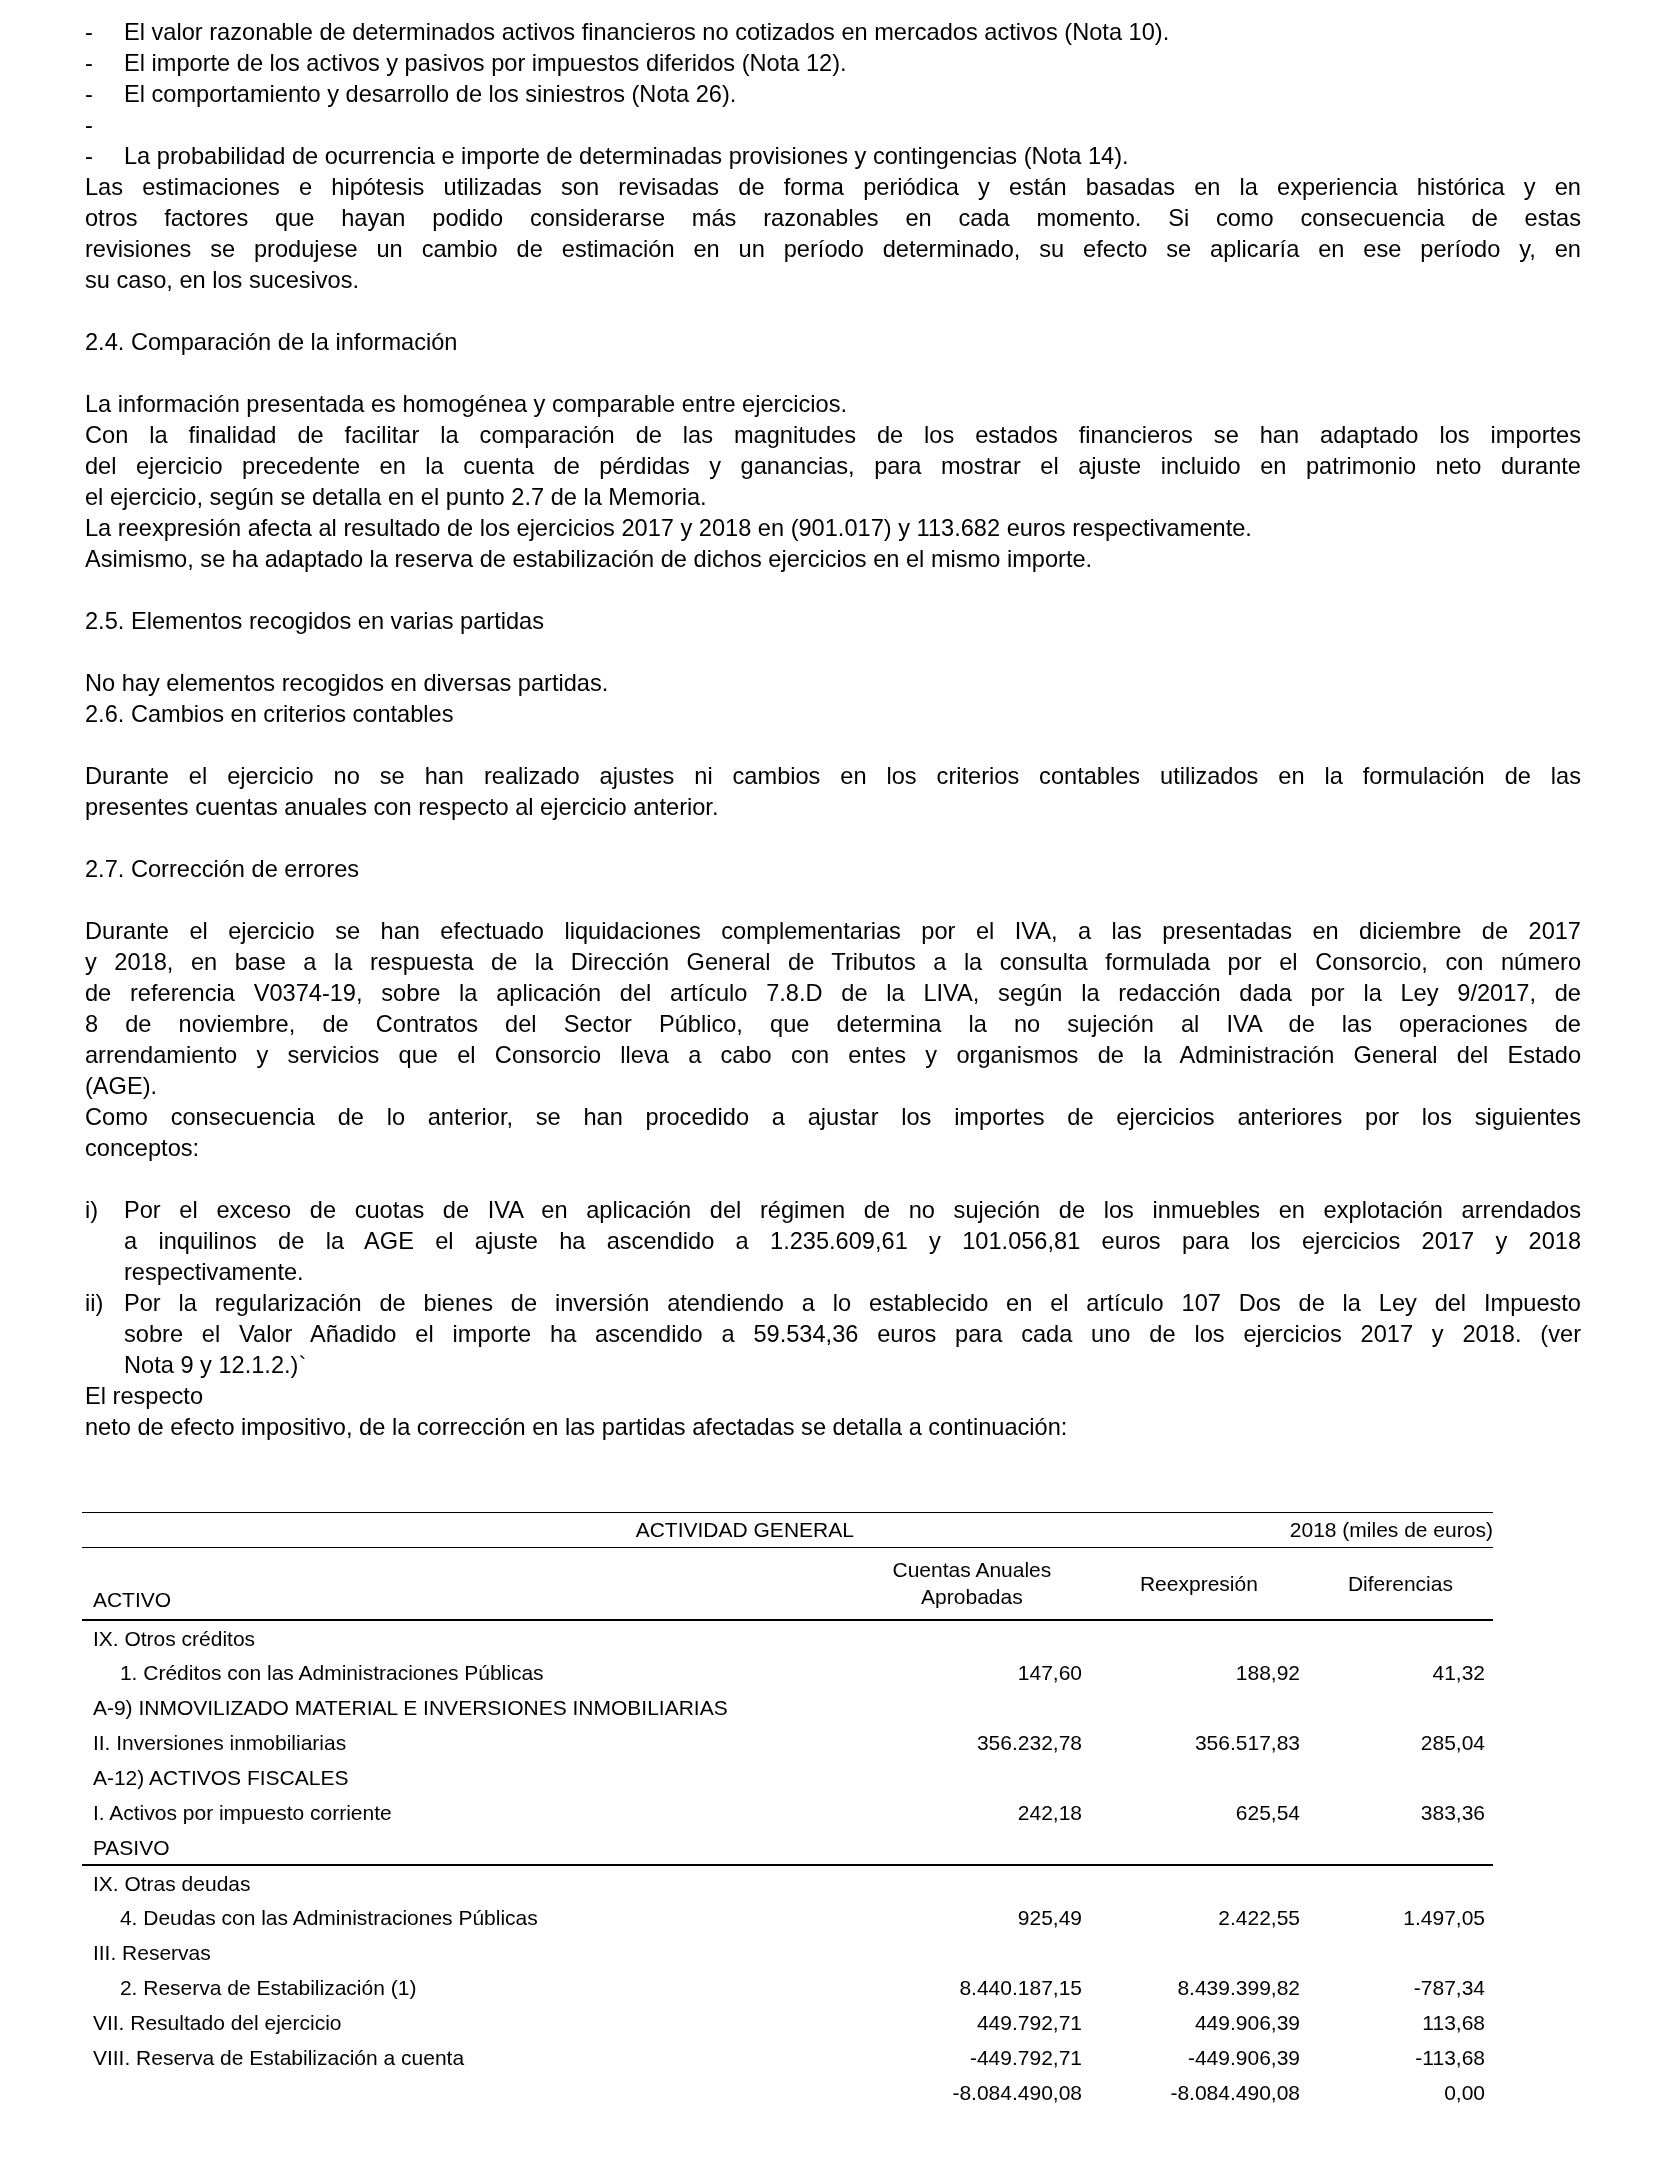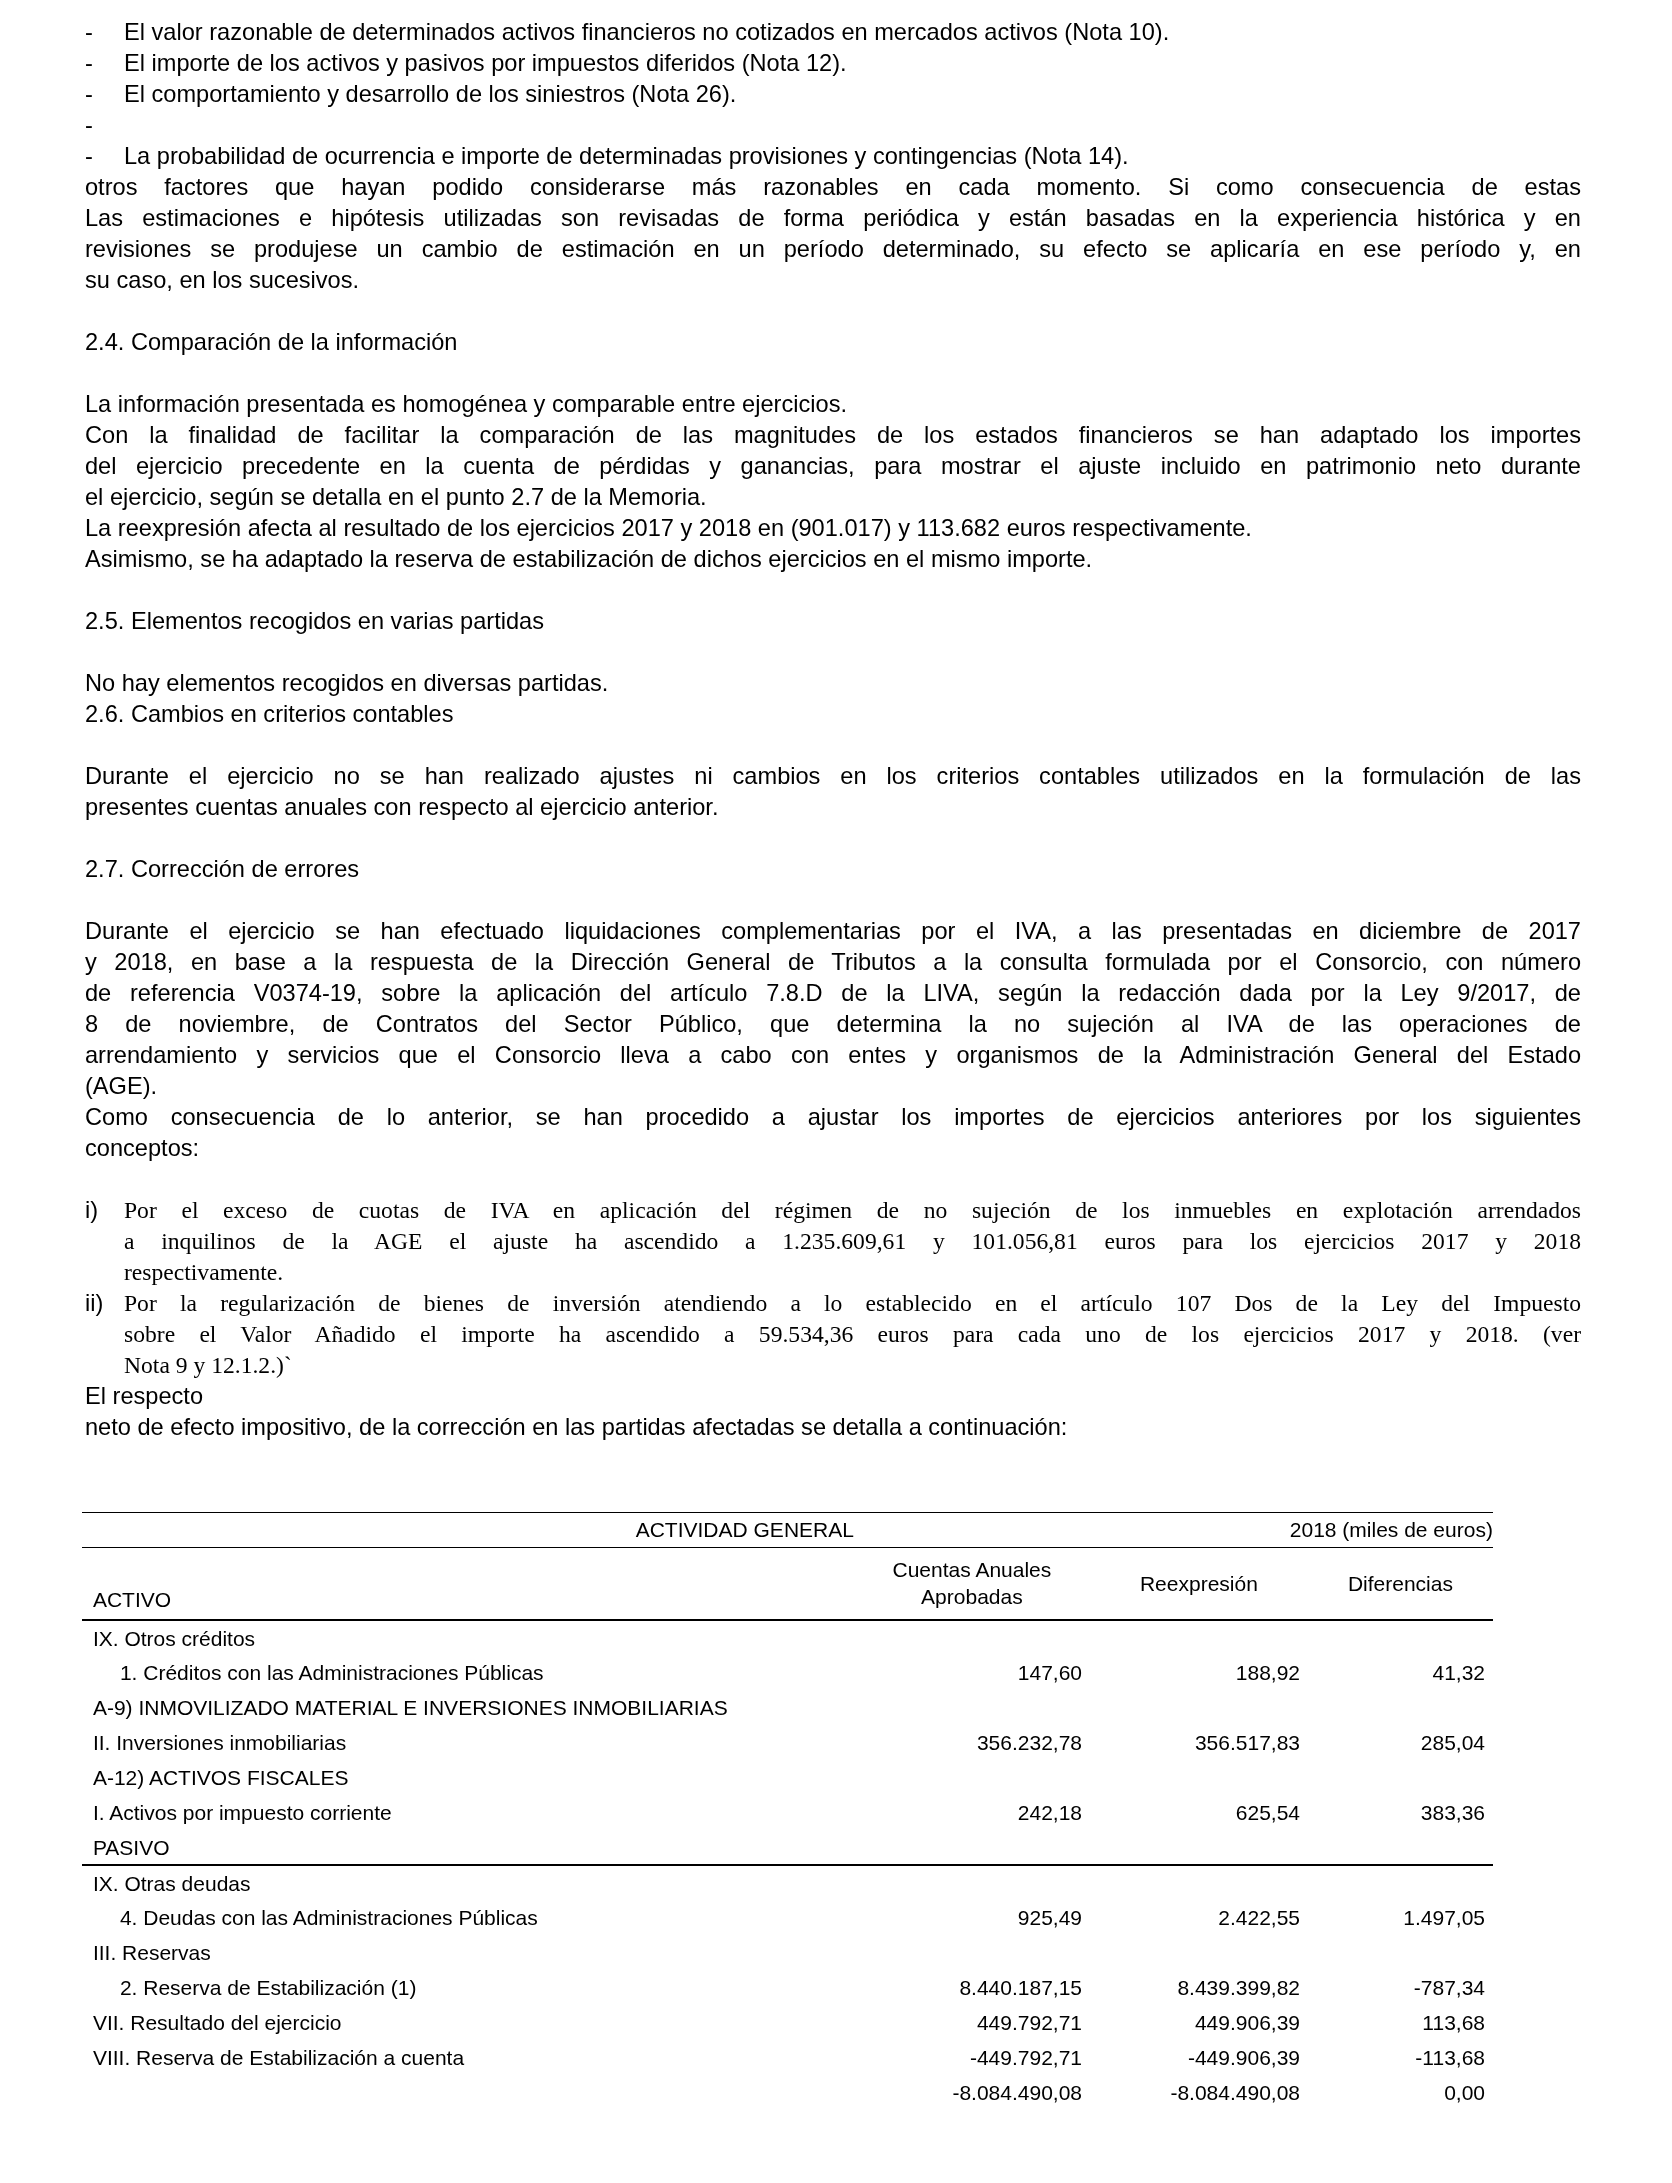--- a/index.html
+++ b/index.html
@@ -14,21 +14,21 @@
   .blank { height: 31px; }
   
   .bullet { white-space: nowrap; }
   .bullet .mk { display: inline-block; width: 39px; }
   
   .jlines .ln { text-align: justify; text-align-last: justify; }
   .jlines .ln.last { text-align-last: auto; }
   
   .li { display: flex; }
   .li .mk2 { flex: 0 0 39px; }
-  .li .body { flex: 1; font-family: Liberation Serif, serif; }
+  .li .body { flex: 1; }
   
   table.fin {
     border-collapse: collapse; table-layout: fixed;
     width: 1411px; margin-left: -3.1px; margin-top: 69px;
     font-size: 21px; line-height: 27px;
   }
   table.fin td { overflow: hidden; }
   tr.rowA { border-top: 1.6px solid #000; border-bottom: 1.6px solid #000; }
   tr.rowA td { height: 35px; text-align: right; vertical-align: middle; }
   tr.rowB td { height: 73px; text-align: center; vertical-align: middle; border-bottom: 2.4px solid #000; }
@@ -46,22 +46,22 @@
 
   <div>
     <div class="bullet"><span class="mk">-</span><span>El valor razonable de determinados activos financieros no cotizados en mercados activos (Nota 10).</span></div>
     <div class="bullet"><span class="mk">-</span><span>El importe de los activos y pasivos por impuestos diferidos (Nota 12).</span></div>
     <div class="bullet"><span class="mk">-</span><span>El comportamiento y desarrollo de los siniestros (Nota 26).</span></div>
     <div class="bullet"><span class="mk">-</span><span></span></div>
     <div class="bullet"><span class="mk">-</span><span>La probabilidad de ocurrencia e importe de determinadas provisiones y contingencias (Nota 14).</span></div>
   </div>
 
   <div class="jlines">
+      <div class="ln">Las estimaciones e hipótesis utilizadas son revisadas de forma periódica y están basadas en la experiencia histórica y en</div>
       <div class="ln">otros factores que hayan podido considerarse más razonables en cada momento. Si como consecuencia de estas</div>
-      <div class="ln">Las estimaciones e hipótesis utilizadas son revisadas de forma periódica y están basadas en la experiencia histórica y en</div>
       <div class="ln">revisiones se produjese un cambio de estimación en un período determinado, su efecto se aplicaría en ese período y, en</div>
       <div class="ln last">su caso, en los sucesivos.</div>
     </div>
 
   <div class="blank"></div>
   <div>2.4. Comparación de la información</div>
   <div class="blank"></div>
   <div>La información presentada es homogénea y comparable entre ejercicios.</div>
   <div class="jlines">
       <div class="ln">Con la finalidad de facilitar la comparación de las magnitudes de los estados financieros se han adaptado los importes</div>

